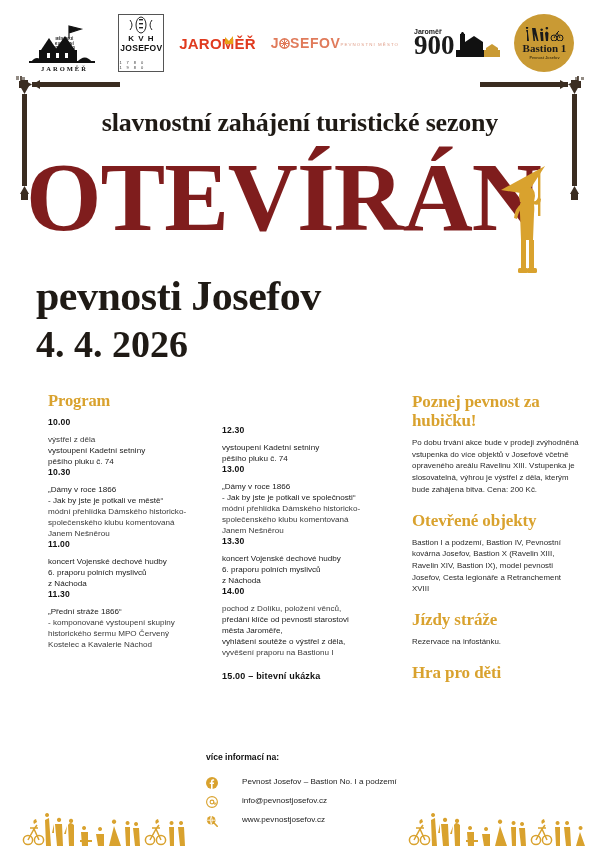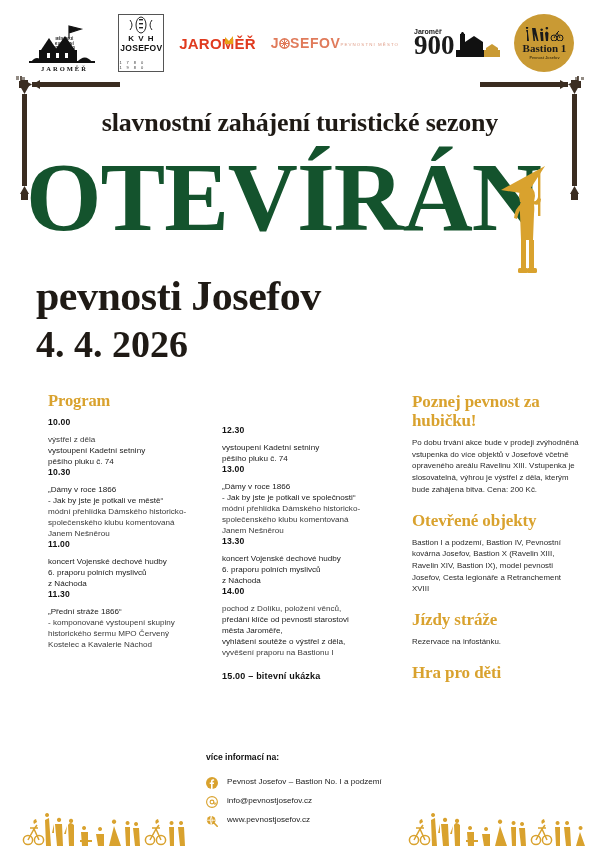--- a/index.html
+++ b/index.html
@@ -61,21 +61,21 @@
 
   
   .subtitle {
     position:absolute; top:108px; left:0; width:600px; text-align:center;
     font-family:"Liberation Serif", serif; font-weight:bold;
     font-size:26px; letter-spacing:-.2px; color:#1f1a15;
   }
   .bigword {
     position:absolute; top:152px; left:26px; width:560px;
     font-family:"Liberation Serif", serif; font-weight:bold;
-    font-size:97px; line-height:.95; letter-spacing:-1px; color:#14532d;
+    font-size:97px; line-height:.95; letter-spacing:-1px; color:#7f1d1d;
     white-space:nowrap;
   }
   .soldier-wrap { position:absolute; top:160px; left:497px; width:60px; height:115px; }
   .line2 {
     position:absolute; top:272px; left:36px;
     font-family:"Liberation Serif", serif; font-weight:bold;
     font-size:42px; color:#1f1a15; letter-spacing:-.5px;
   }
   .line3 {
     position:absolute; top:322px; left:36px;
@@ -103,21 +103,21 @@
   .ev p.b { font-weight:normal; }
   .ev p.t { color:#3a3a3a; }
   .inline-time { font-size:9px; font-weight:bold; color:#111; margin-top:13px; letter-spacing:.2px;}
 
   .body-txt { font-size:7.9px; line-height:1.48; color:#2a2a2a; }
   .body-txt.gap { margin-bottom:15px; }
 
   
   .more { position:absolute; top:752px; left:206px; font-size:8.6px; font-weight:bold; color:#111; }
   .contacts { position:absolute; top:768px; left:206px; }
-  .crow { display:flex; align-items:center; gap:9px; margin-top:7px; }
+  .crow { display:flex; align-items:center; gap:24px; margin-top:7px; }
   .cicon { width:12px; height:12px; flex:0 0 12px; position:relative; }
   .ctext { font-size:8.1px; color:#222; }
 
   
   .silo { position:absolute; bottom:2px; }
   .silo-l { left:20px; }
   .silo-r { right:14px; }
 </style>
 </head>
 <body>

